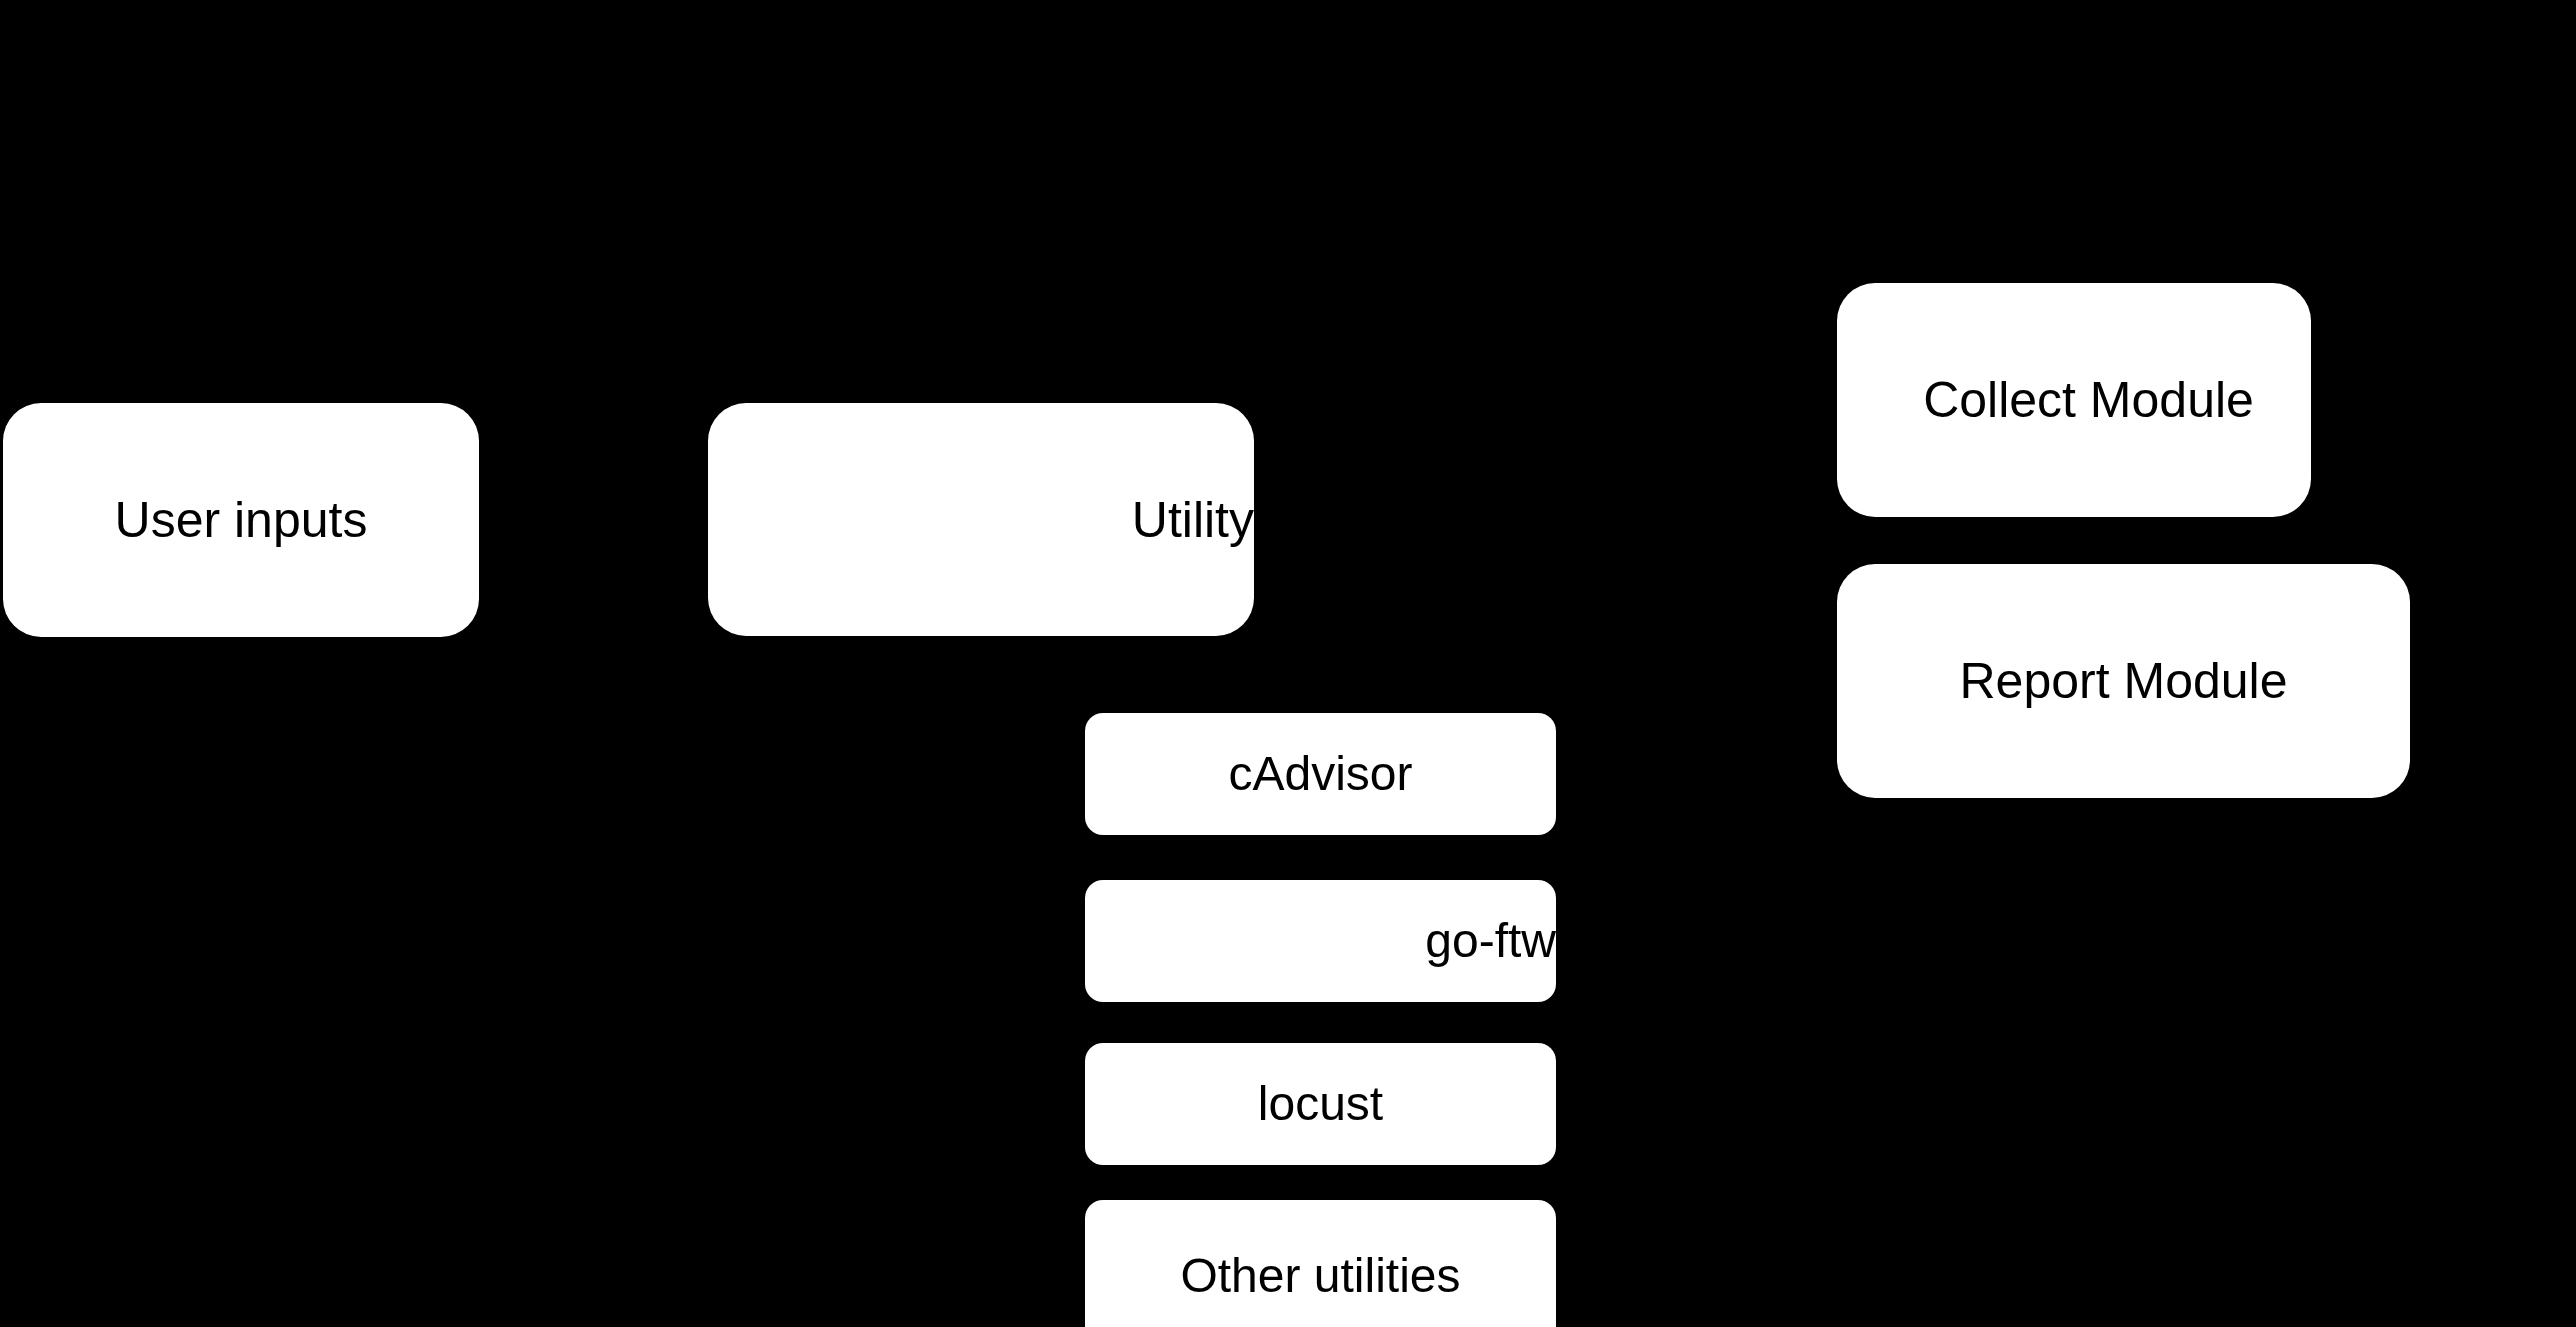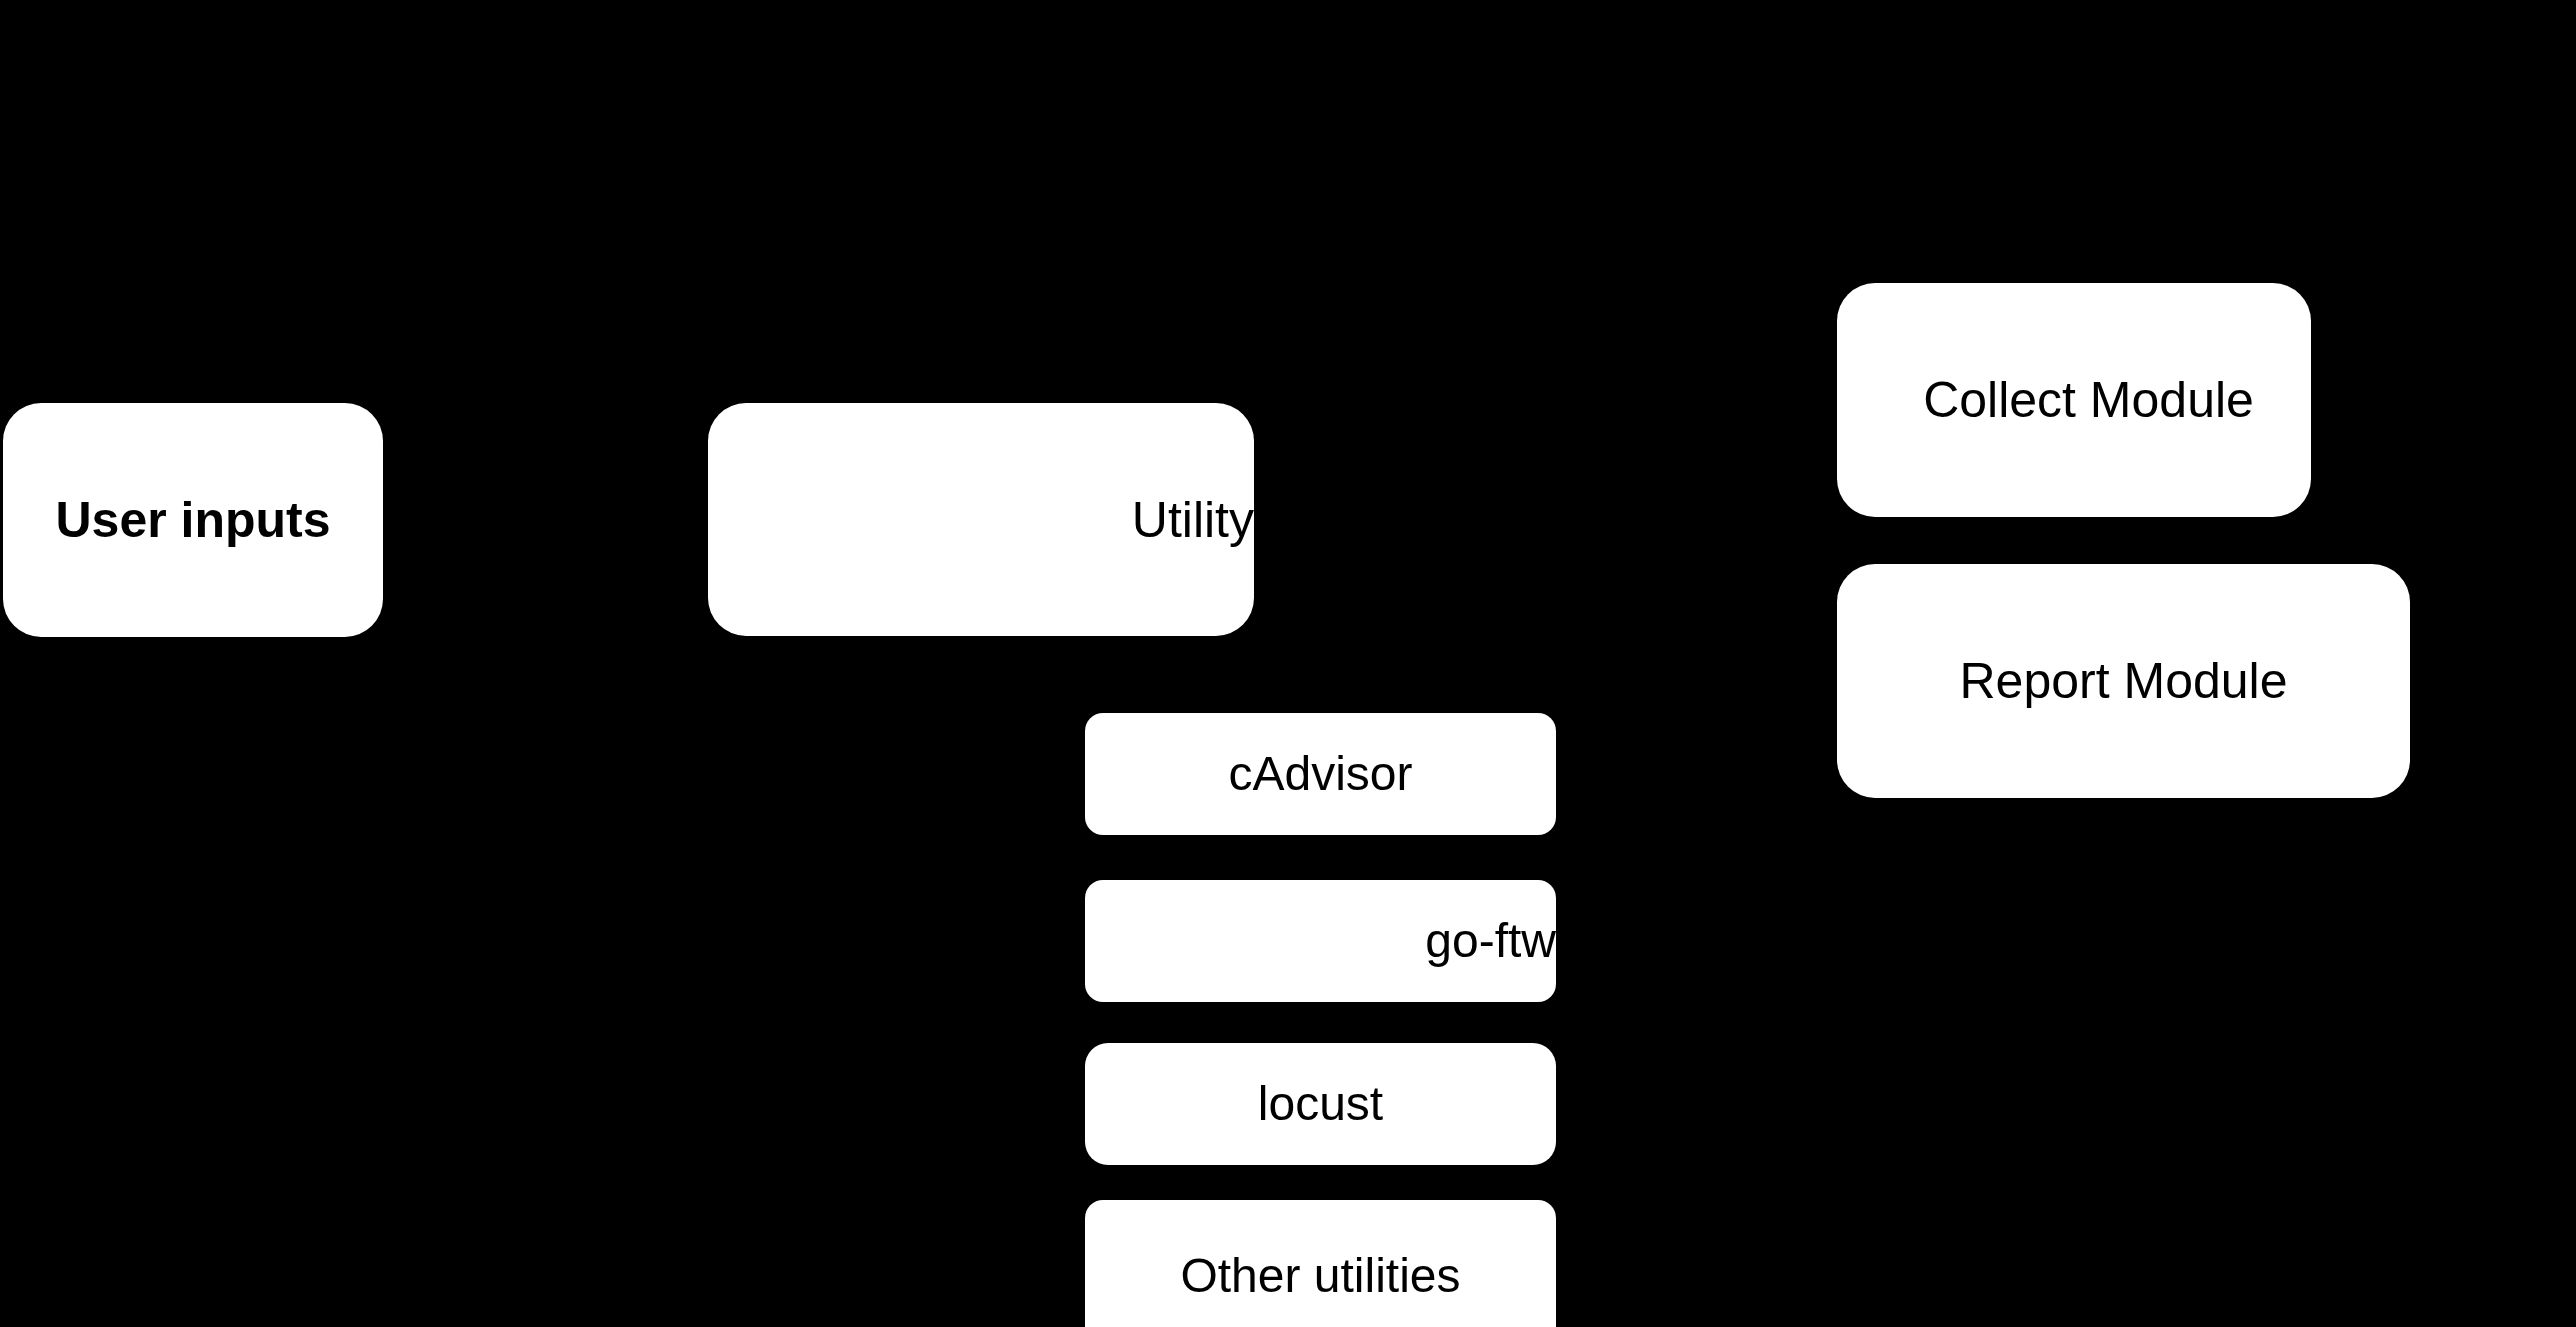--- a/index.html
+++ b/index.html
@@ -28,27 +28,27 @@
     box-sizing: border-box;
   }
   .node--big {
     border-radius: 38px;
   }
   .node--small {
     border-radius: 18px;
     font-size: 48px;
   }
   
-  #node-user-inputs     { left: 3px;    top: 403px;  width: 380px; height: 234px; font-weight: bold; }
+  #node-user-inputs     { left: 3px;    top: 403px;  width: 476px; height: 234px; }
   #node-utility         { left: 708px;  top: 403px;  width: 546px; height: 233px; justify-content: flex-end; }
   #node-collect-module  { left: 1837px; top: 283px;  width: 474px; height: 234px; padding-left: 29px; }
   #node-report-module   { left: 1837px; top: 564px;  width: 573px; height: 234px; }
   #node-cadvisor        { left: 1085px; top: 713px;  width: 471px; height: 122px; }
   #node-go-ftw          { left: 1085px; top: 880px;  width: 471px; height: 122px; justify-content: flex-end; }
-  #node-locust          { left: 1085px; top: 1043px; width: 471px; height: 122px; border-radius: 23px; }
+  #node-locust          { left: 1085px; top: 1043px; width: 471px; height: 122px; }
   #node-other-utilities { left: 1085px; top: 1200px; width: 471px; height: 152px; }
 </style>
 </head>
 <body>
 
 <div class="canvas">
 
   <div class="node node--big" id="node-user-inputs">
     <span>User inputs</span>
   </div>

